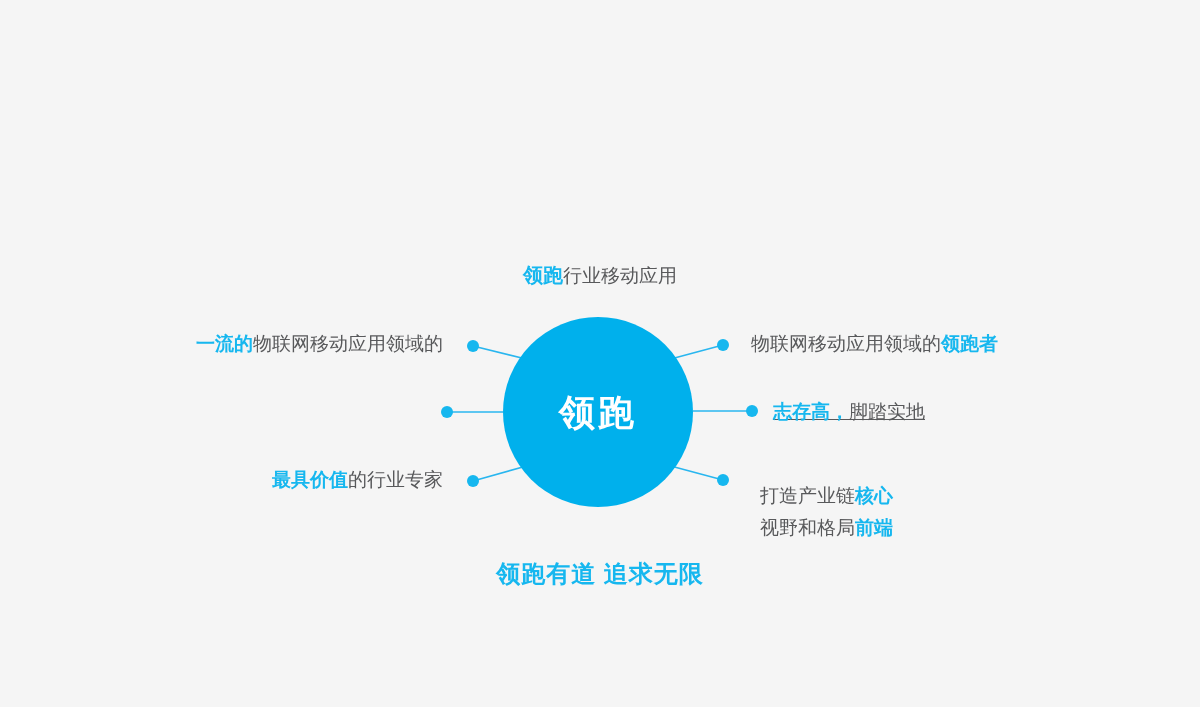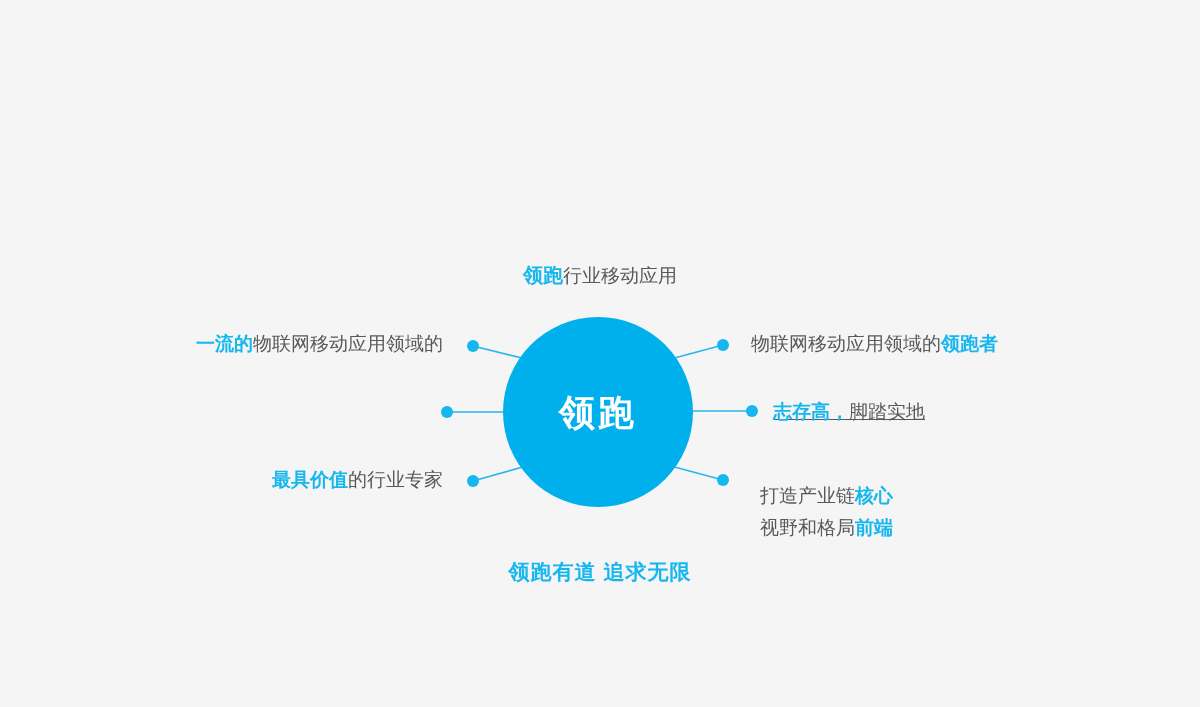--- a/index.html
+++ b/index.html
@@ -90,21 +90,21 @@
   .spoke-r3      { left: 760px;  top: 480px; line-height: 32px; }
 
   .spoke-top .hl { font-size: 20px; }
 
   
   .slogan {
     position: absolute;
     left: 0; top: 558px;
     width: 1200px;
     text-align: center;
-    font-size: 21px;
+    font-size: 24px;
     font-weight: bold;
     color: #16b7ef;
     letter-spacing: 1px;
     white-space: nowrap;
   }
 </style>
 </head>
 <body>
 
 <div id="stage">

